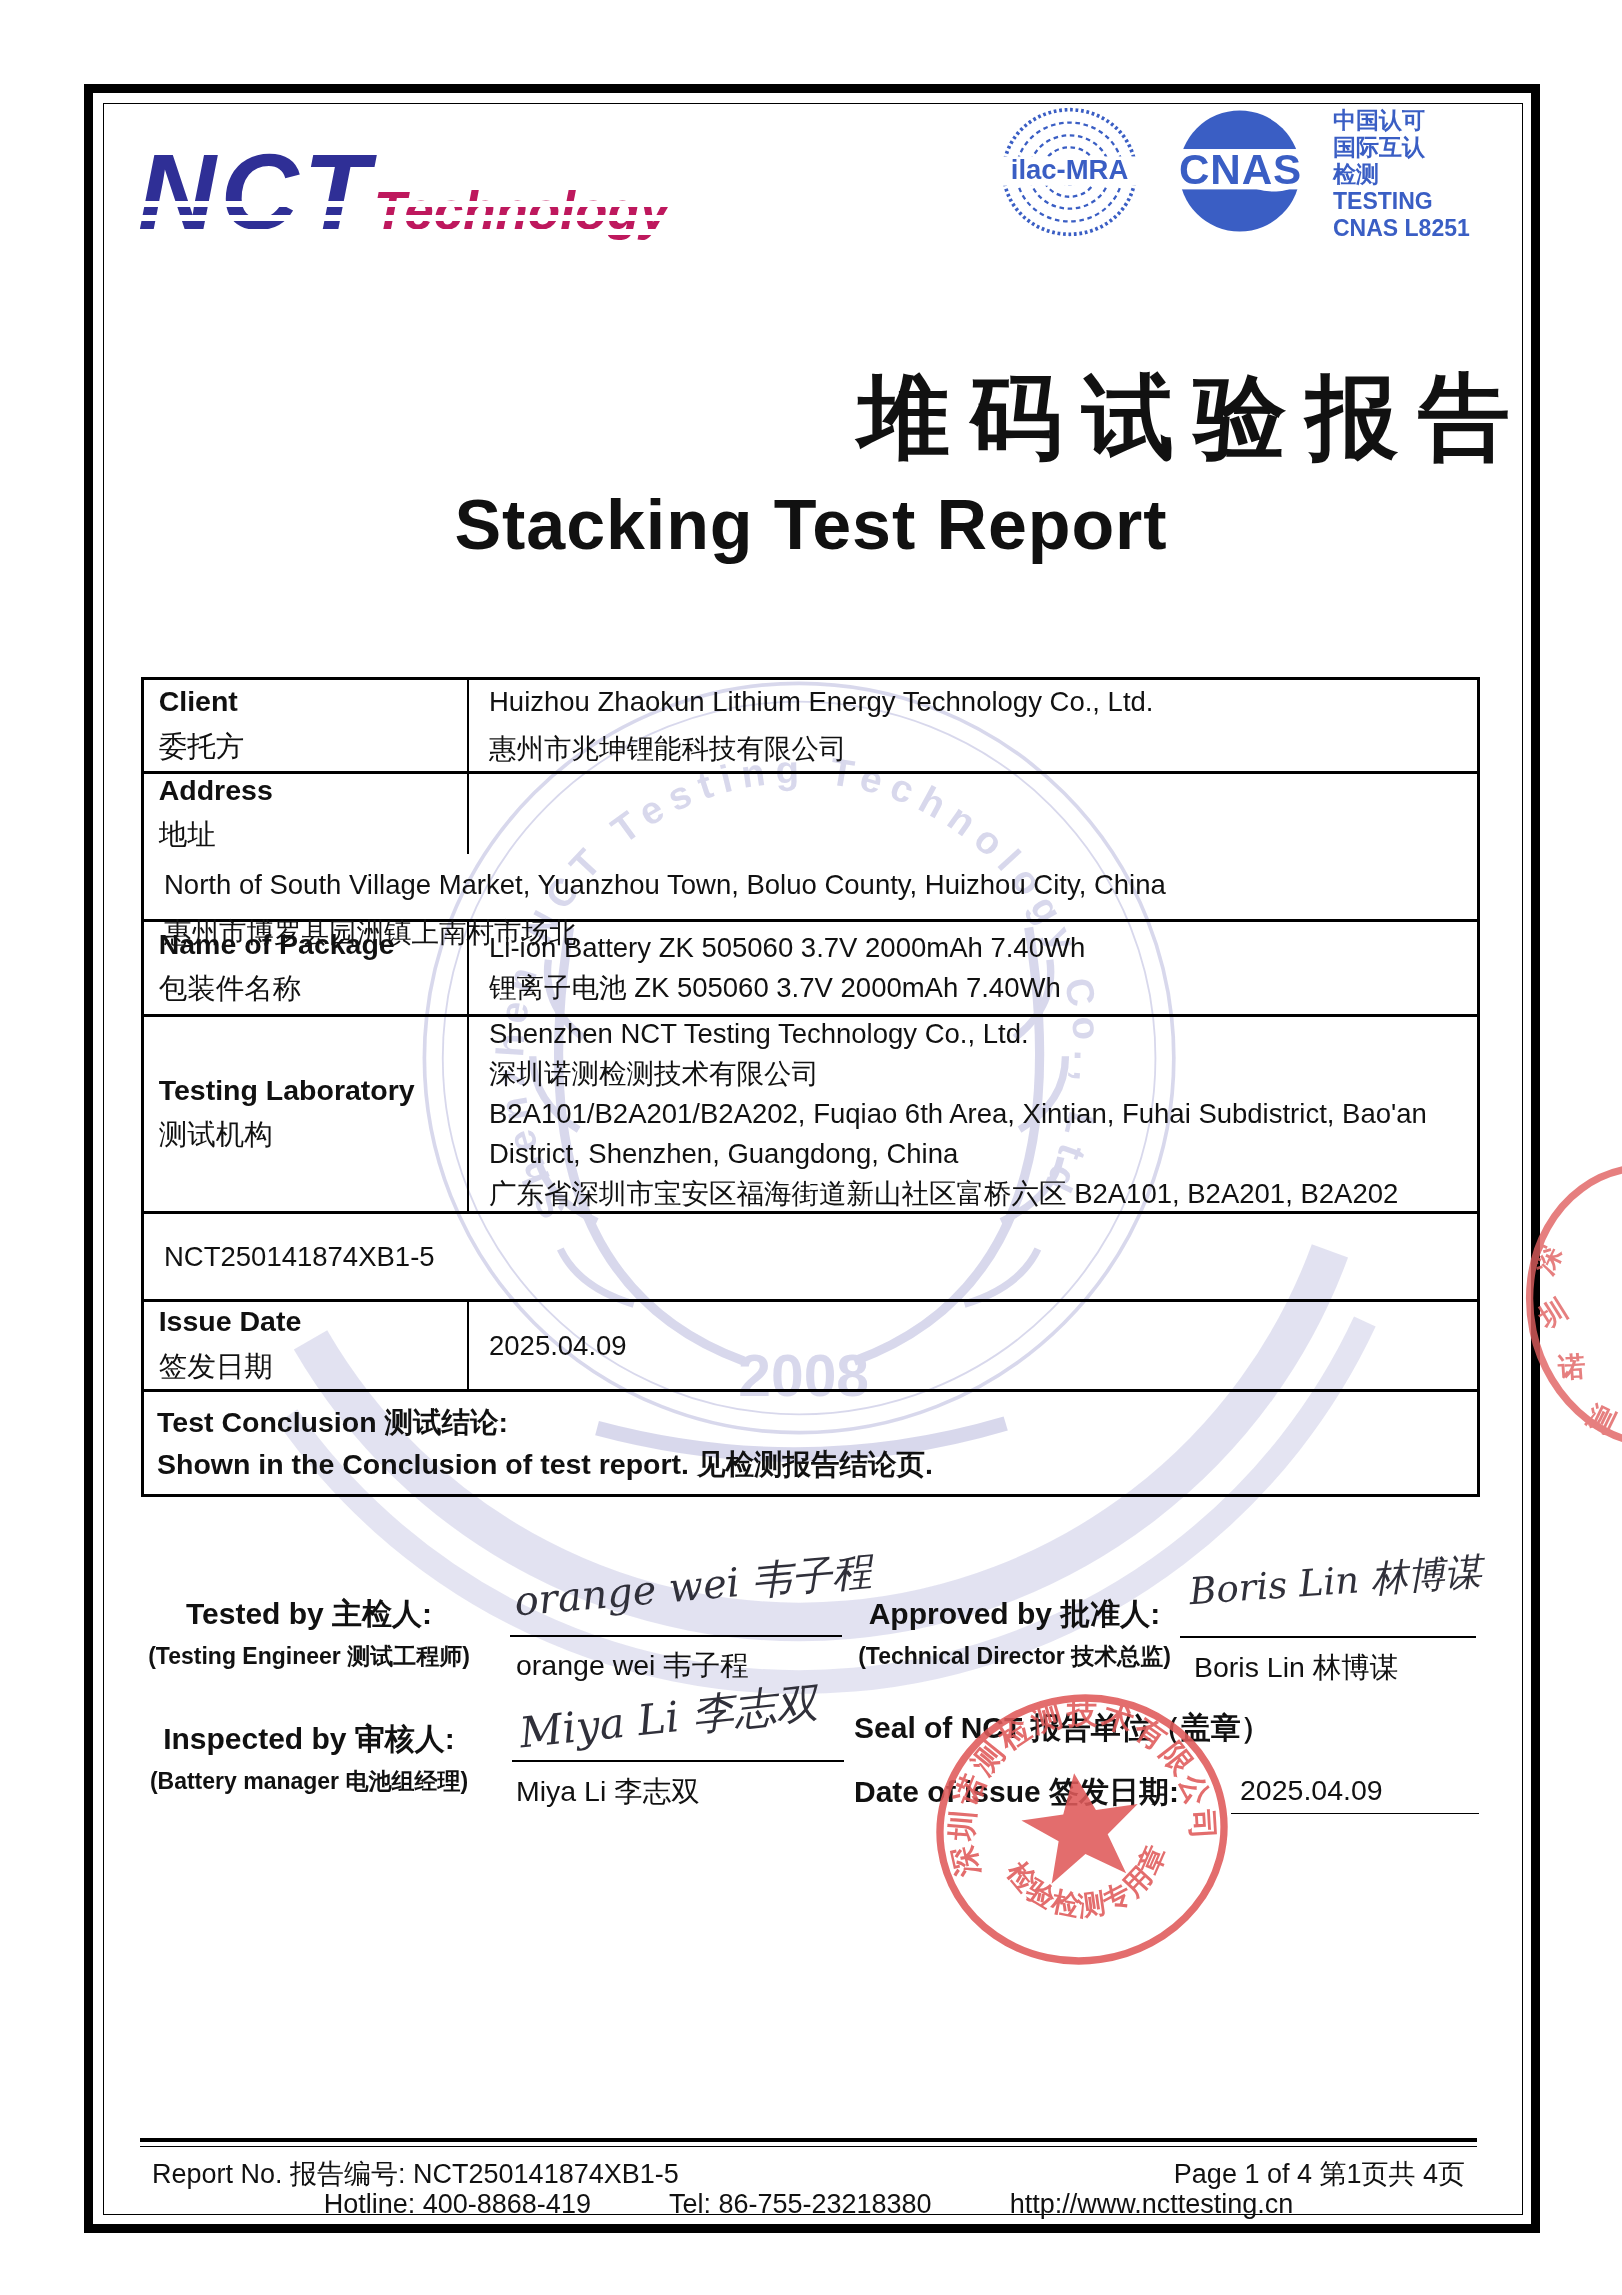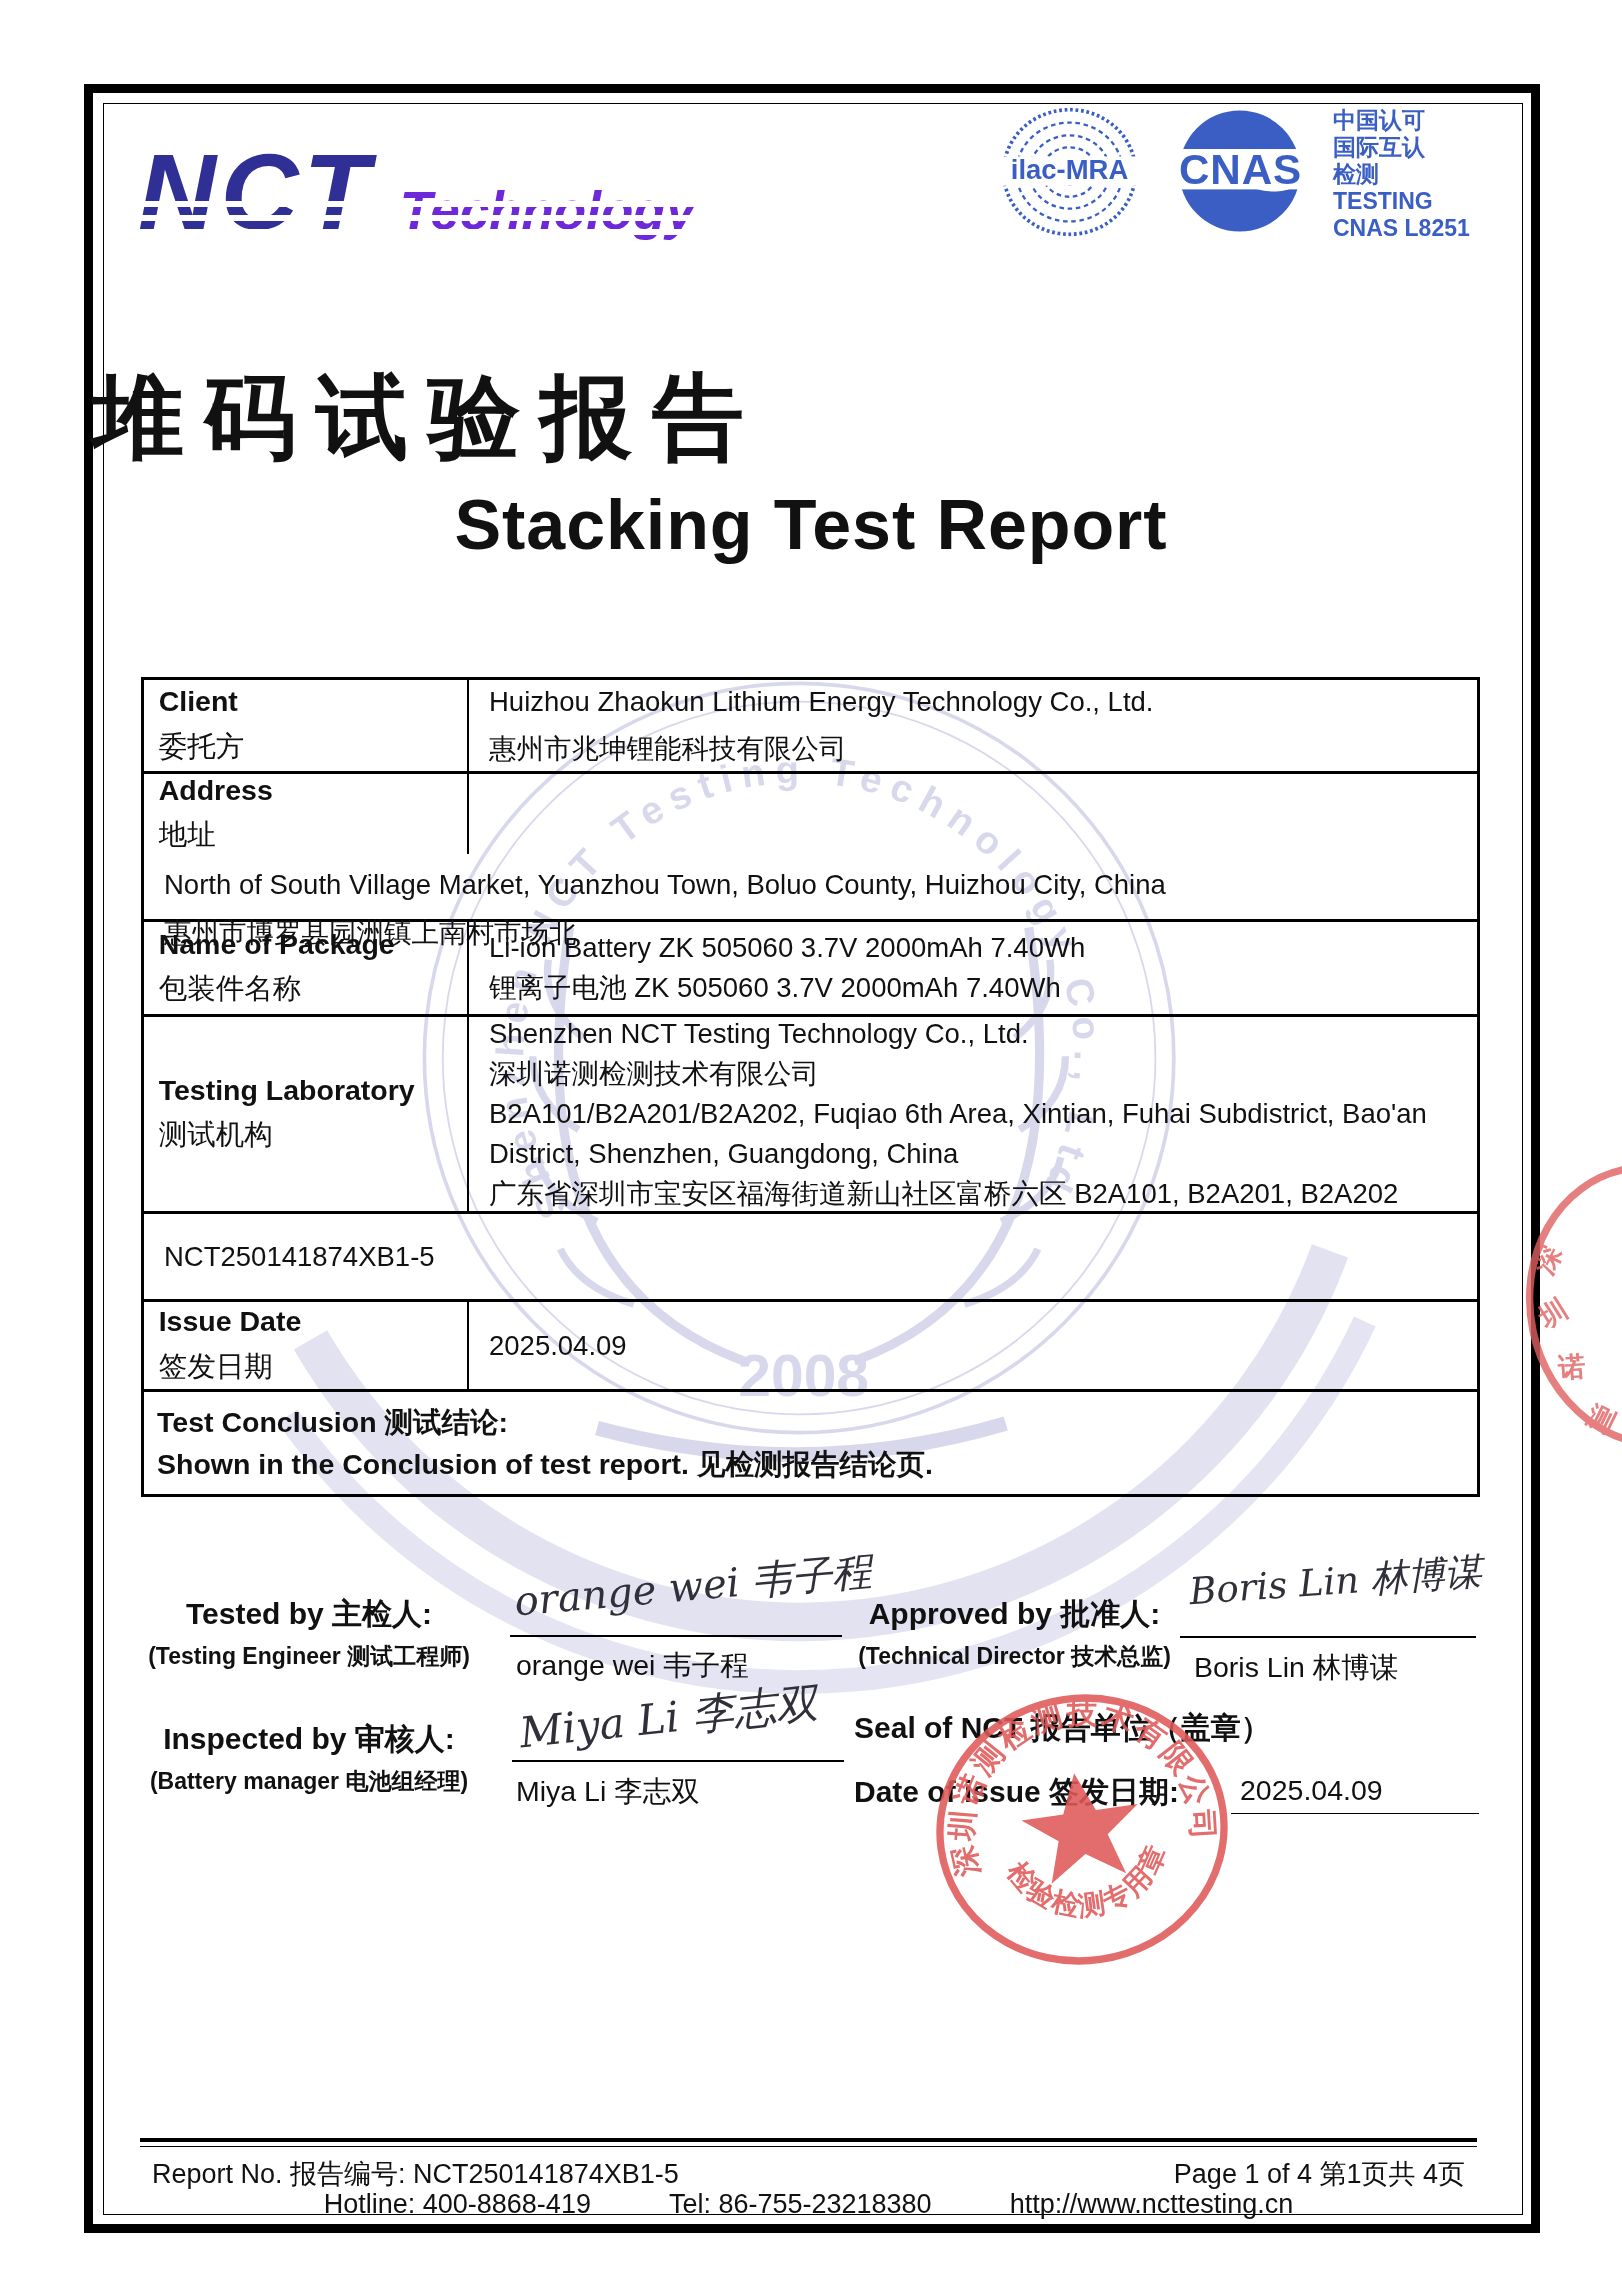--- a/index.html
+++ b/index.html
@@ -5,26 +5,26 @@
   html,body{margin:0;padding:0;background:#ffffff;}
   body{width:1623px;height:2296px;position:relative;overflow:hidden;
        font-family:"Liberation Sans","DejaVu Sans",sans-serif;color:#111;}
   .abs{position:absolute;}
   
   .frame-outer{left:84px;top:84px;width:1456px;height:2149px;border:9.2px solid #000;box-sizing:border-box;}
   .frame-inner{left:103px;top:103px;width:1420px;height:2112px;border:1.8px solid #000;box-sizing:border-box;}
   
   .logo{left:138px;top:138px;display:flex;align-items:baseline;z-index:2;}
   .logo .primary{font-size:108px;font-style:italic;font-weight:bold;color:#2f2f96;letter-spacing:4.6px;line-height:1;}
-  .logo .secondary{font-size:53px;font-style:italic;font-weight:bold;color:#6d28d9;margin-left:26px;line-height:1;text-align:right;}
+  .logo .secondary{font-size:53px;font-style:italic;font-weight:bold;color:#be185d;line-height:1;text-align:right;}
   .logo-stripe{left:129px;height:6.4px;background:#fff;z-index:3;}
   
   .acc-lines{left:1333px;top:107px;z-index:2;color:#3a5ec4;font-weight:bold;font-size:23px;line-height:27px;}
   
-  .title-zh{left:92px;top:356px;width:1438px;text-align:left;font-family:"DejaVu Serif","Liberation Serif",serif;
+  .title-zh{left:92px;top:356px;width:1438px;text-align:right;font-family:"DejaVu Serif","Liberation Serif",serif;
             font-weight:bold;font-size:92px;letter-spacing:20px;z-index:2;}
   .title-en{left:92px;top:485px;width:1438px;text-align:center;font-weight:bold;font-size:70px;letter-spacing:0.9px;z-index:2;}
   
   .report-table{left:141px;top:677px;width:1339px;border:3.7px solid #000;box-sizing:border-box;z-index:2;background:transparent;}
   .trow{display:flex;border-top:3.7px solid #000;box-sizing:border-box;}
   .trow:first-child{border-top:none;}
   .tlabel{width:325px;border-right:2.8px solid #000;box-sizing:border-box;display:flex;flex-direction:column;
           justify-content:center;padding-left:14.7px;}
   .tlabel .en{font-weight:bold;font-size:28.5px;}
   .tlabel .zh{font-size:28.5px;margin-top:9.2px;}

